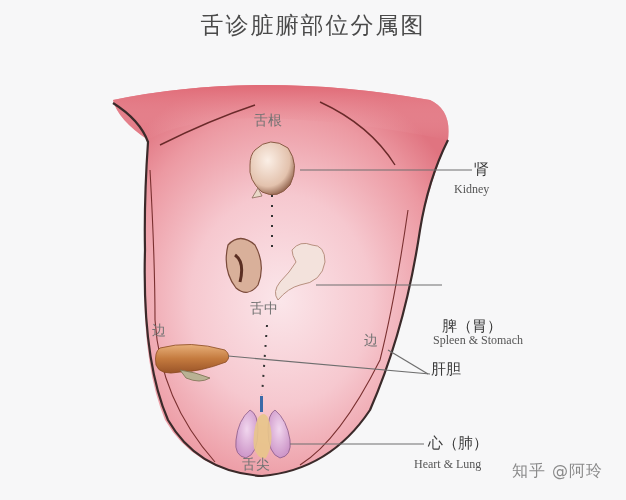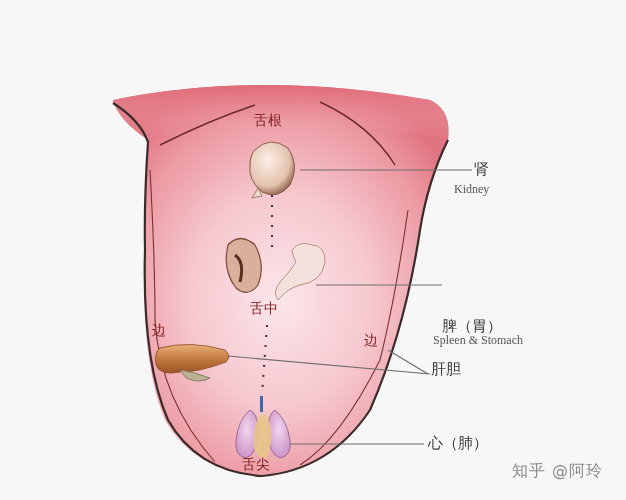--- a/index.html
+++ b/index.html
@@ -10,28 +10,29 @@
     position: relative;
   }
   .stage { position: absolute; left: 0; top: 0; width: 626px; height: 500px; }
   .title {
     position: absolute; left: 0; width: 626px; top: 10px;
     text-align: center; font-size: 23px; color: #4a4a4a; letter-spacing: 2px;
   }
   svg.art { position: absolute; left: 0; top: 0; }
   .zh-label { position: absolute; font-size: 15px; color: #3a3a3a; }
   .en-label { position: absolute; font-family: "Liberation Serif", serif; font-size: 12px; color: #555; }
-  .region-label { position: absolute; font-size: 14px; color: #7f1d1d; text-align: center; }
+  .region-label { position: absolute; font-size: 14px; color: #737373; text-align: center; }
   .watermark { position: absolute; font-size: 16px; color: #8a8a8a; left: 512px; top: 461px; letter-spacing: 1px; }
 </style>
 </head>
 <body>
 
 <div class="stage">
 
+  <div class="title">舌诊脏腑部位分属图</div>
 
   <svg class="art" width="626" height="500" viewBox="0 0 626 500">
     <defs>
       <radialGradient id="tg" cx="0.5" cy="0.55" r="0.6">
         <stop offset="0" stop-color="#fbe6ea"></stop>
         <stop offset="0.45" stop-color="#f6c8cf"></stop>
         <stop offset="0.8" stop-color="#ec99a2"></stop>
         <stop offset="1" stop-color="#e07480"></stop>
       </radialGradient>
       <linearGradient id="topg" x1="0" y1="0" x2="0" y2="1">
@@ -108,15 +109,16 @@
 
   <div class="zh-label" style="left:474px;top:160px;">肾</div>
   <div class="en-label" style="left:454px;top:182px;">Kidney</div>
 
   <div class="zh-label" style="left:442px;top:276px;margin-top:41px;">脾（胃）</div>
   <div class="en-label" style="left:433px;top:305px;margin-top:28px;">Spleen &amp; Stomach</div>
 
   <div class="zh-label" style="left:431px;top:360px;">肝胆</div>
 
   <div class="zh-label" style="left:428px;top:434px;">心（肺）</div>
+  <div class="en-label" style="left:414px;top:457px;">Heart &amp; Lung</div>
 
   <div class="watermark">知乎 @阿玲</div>
 </div>
 
 </body></html>

